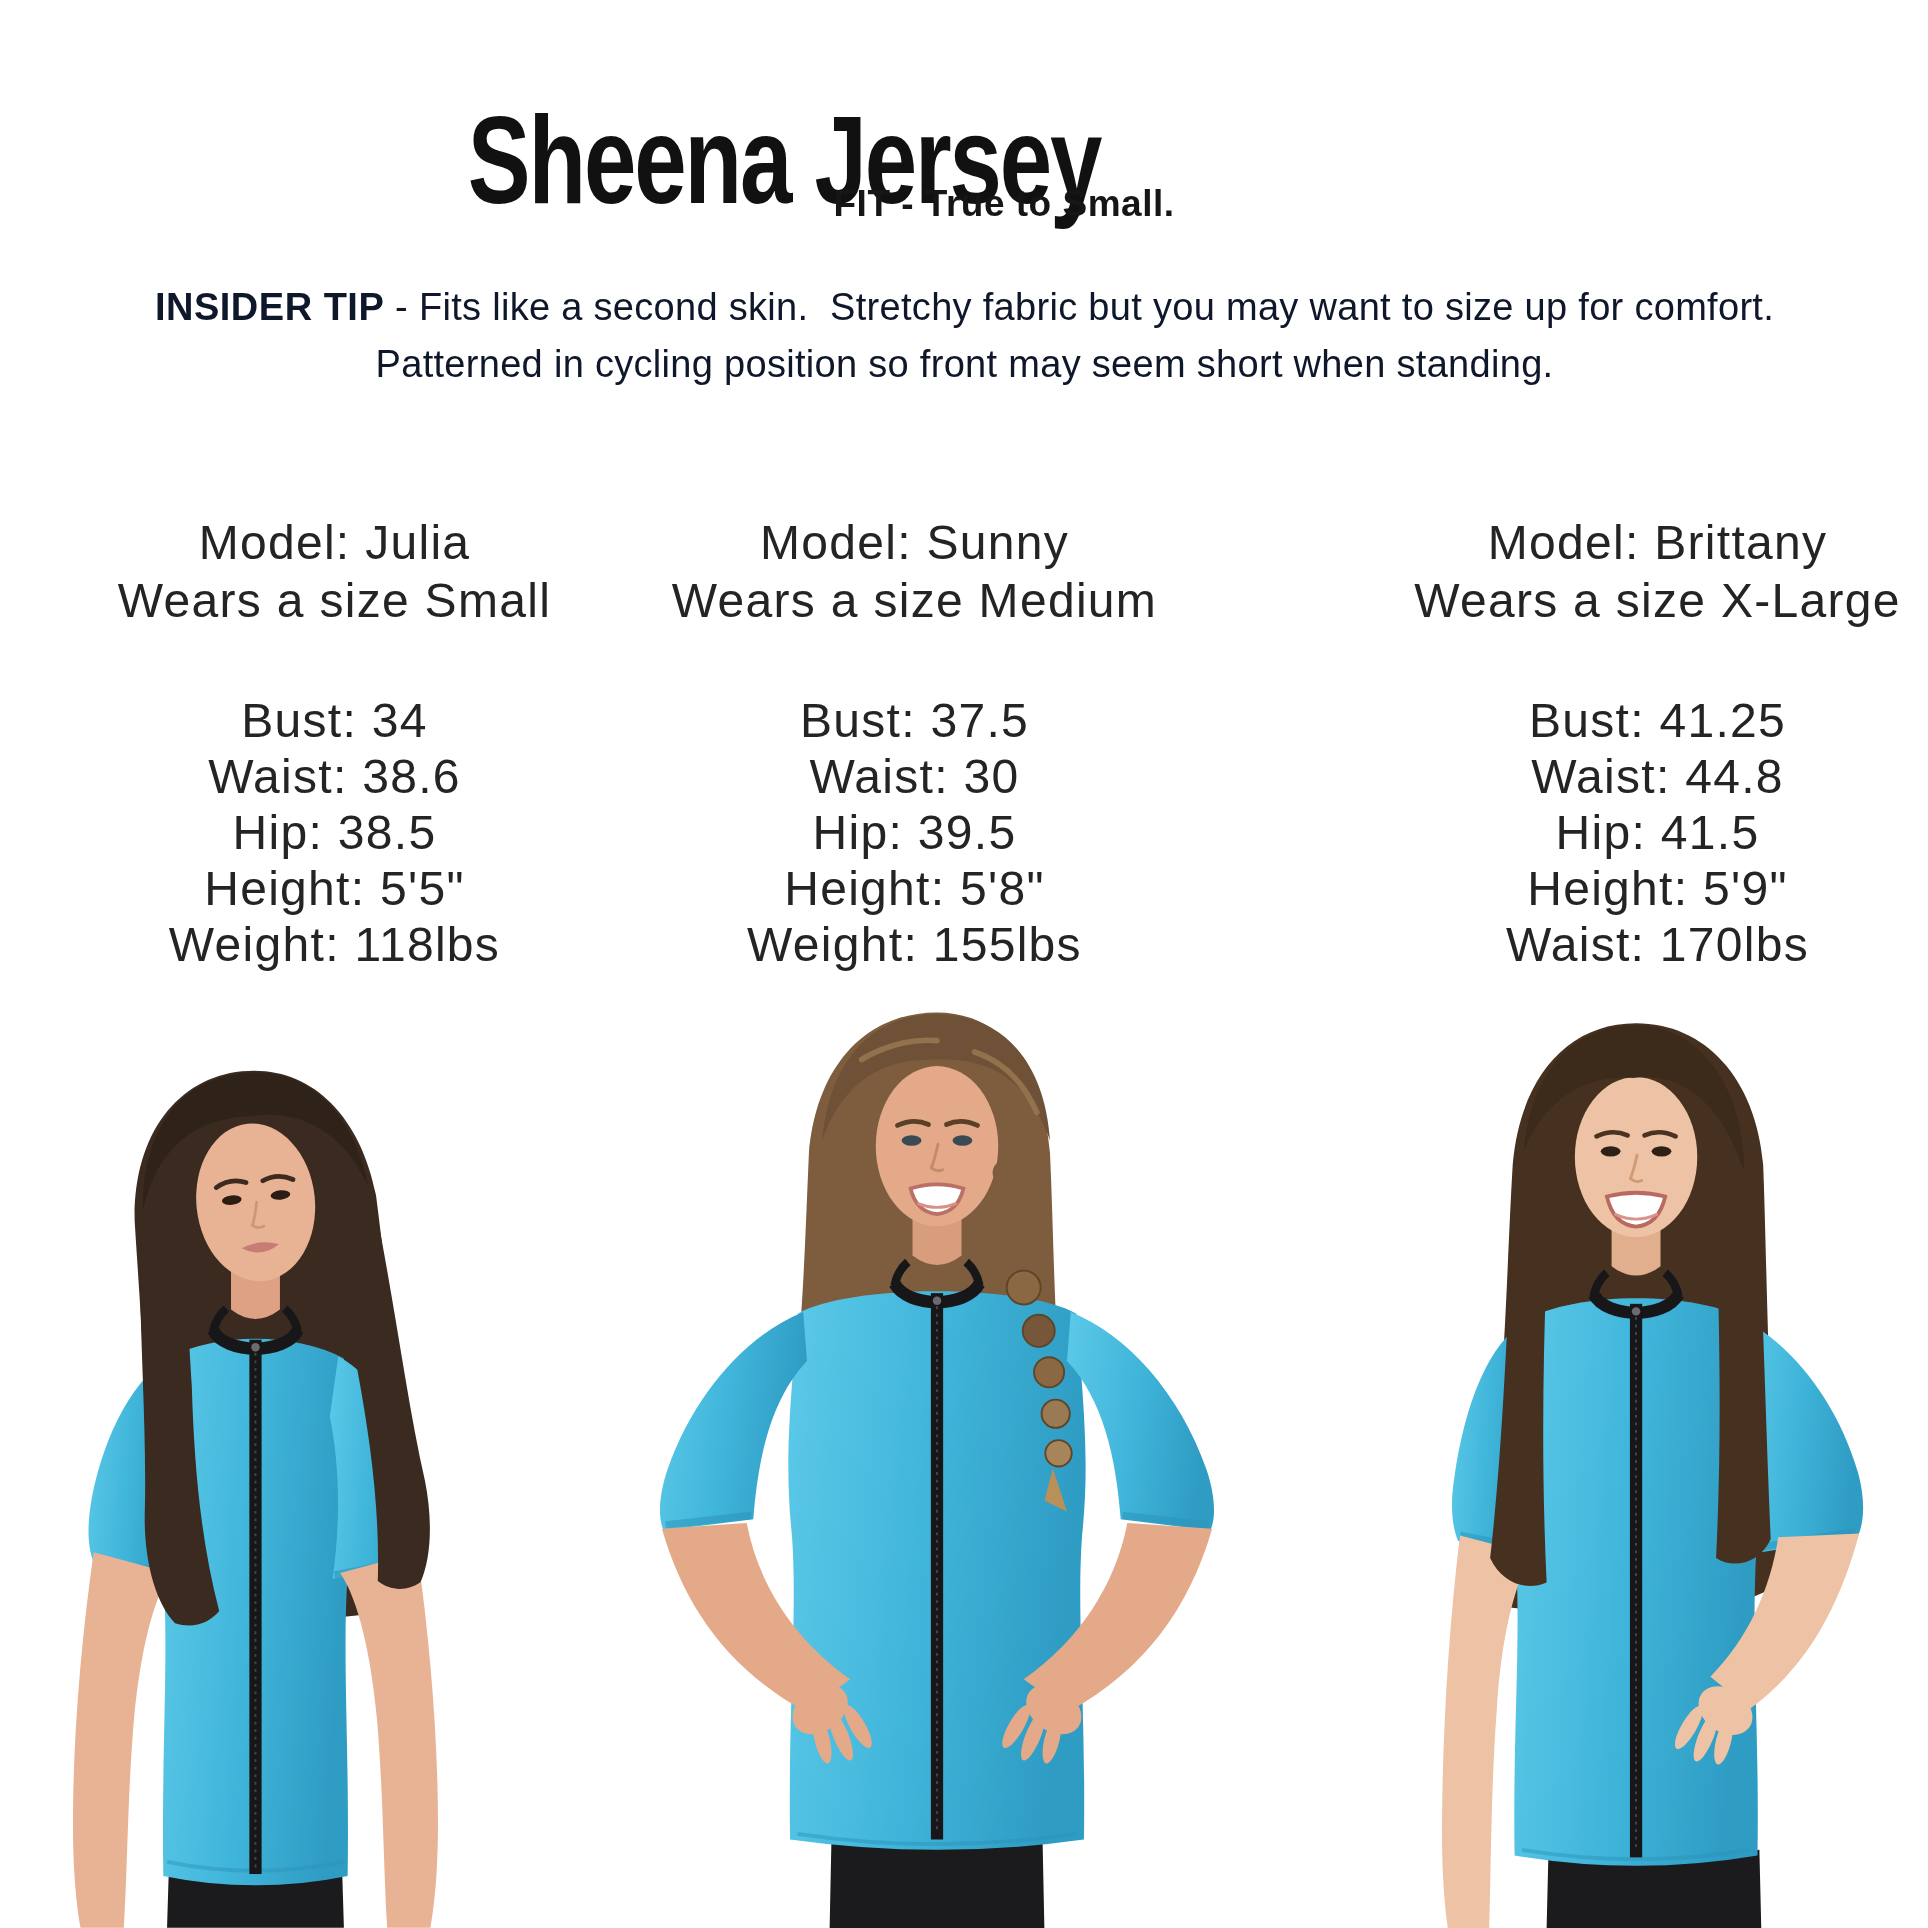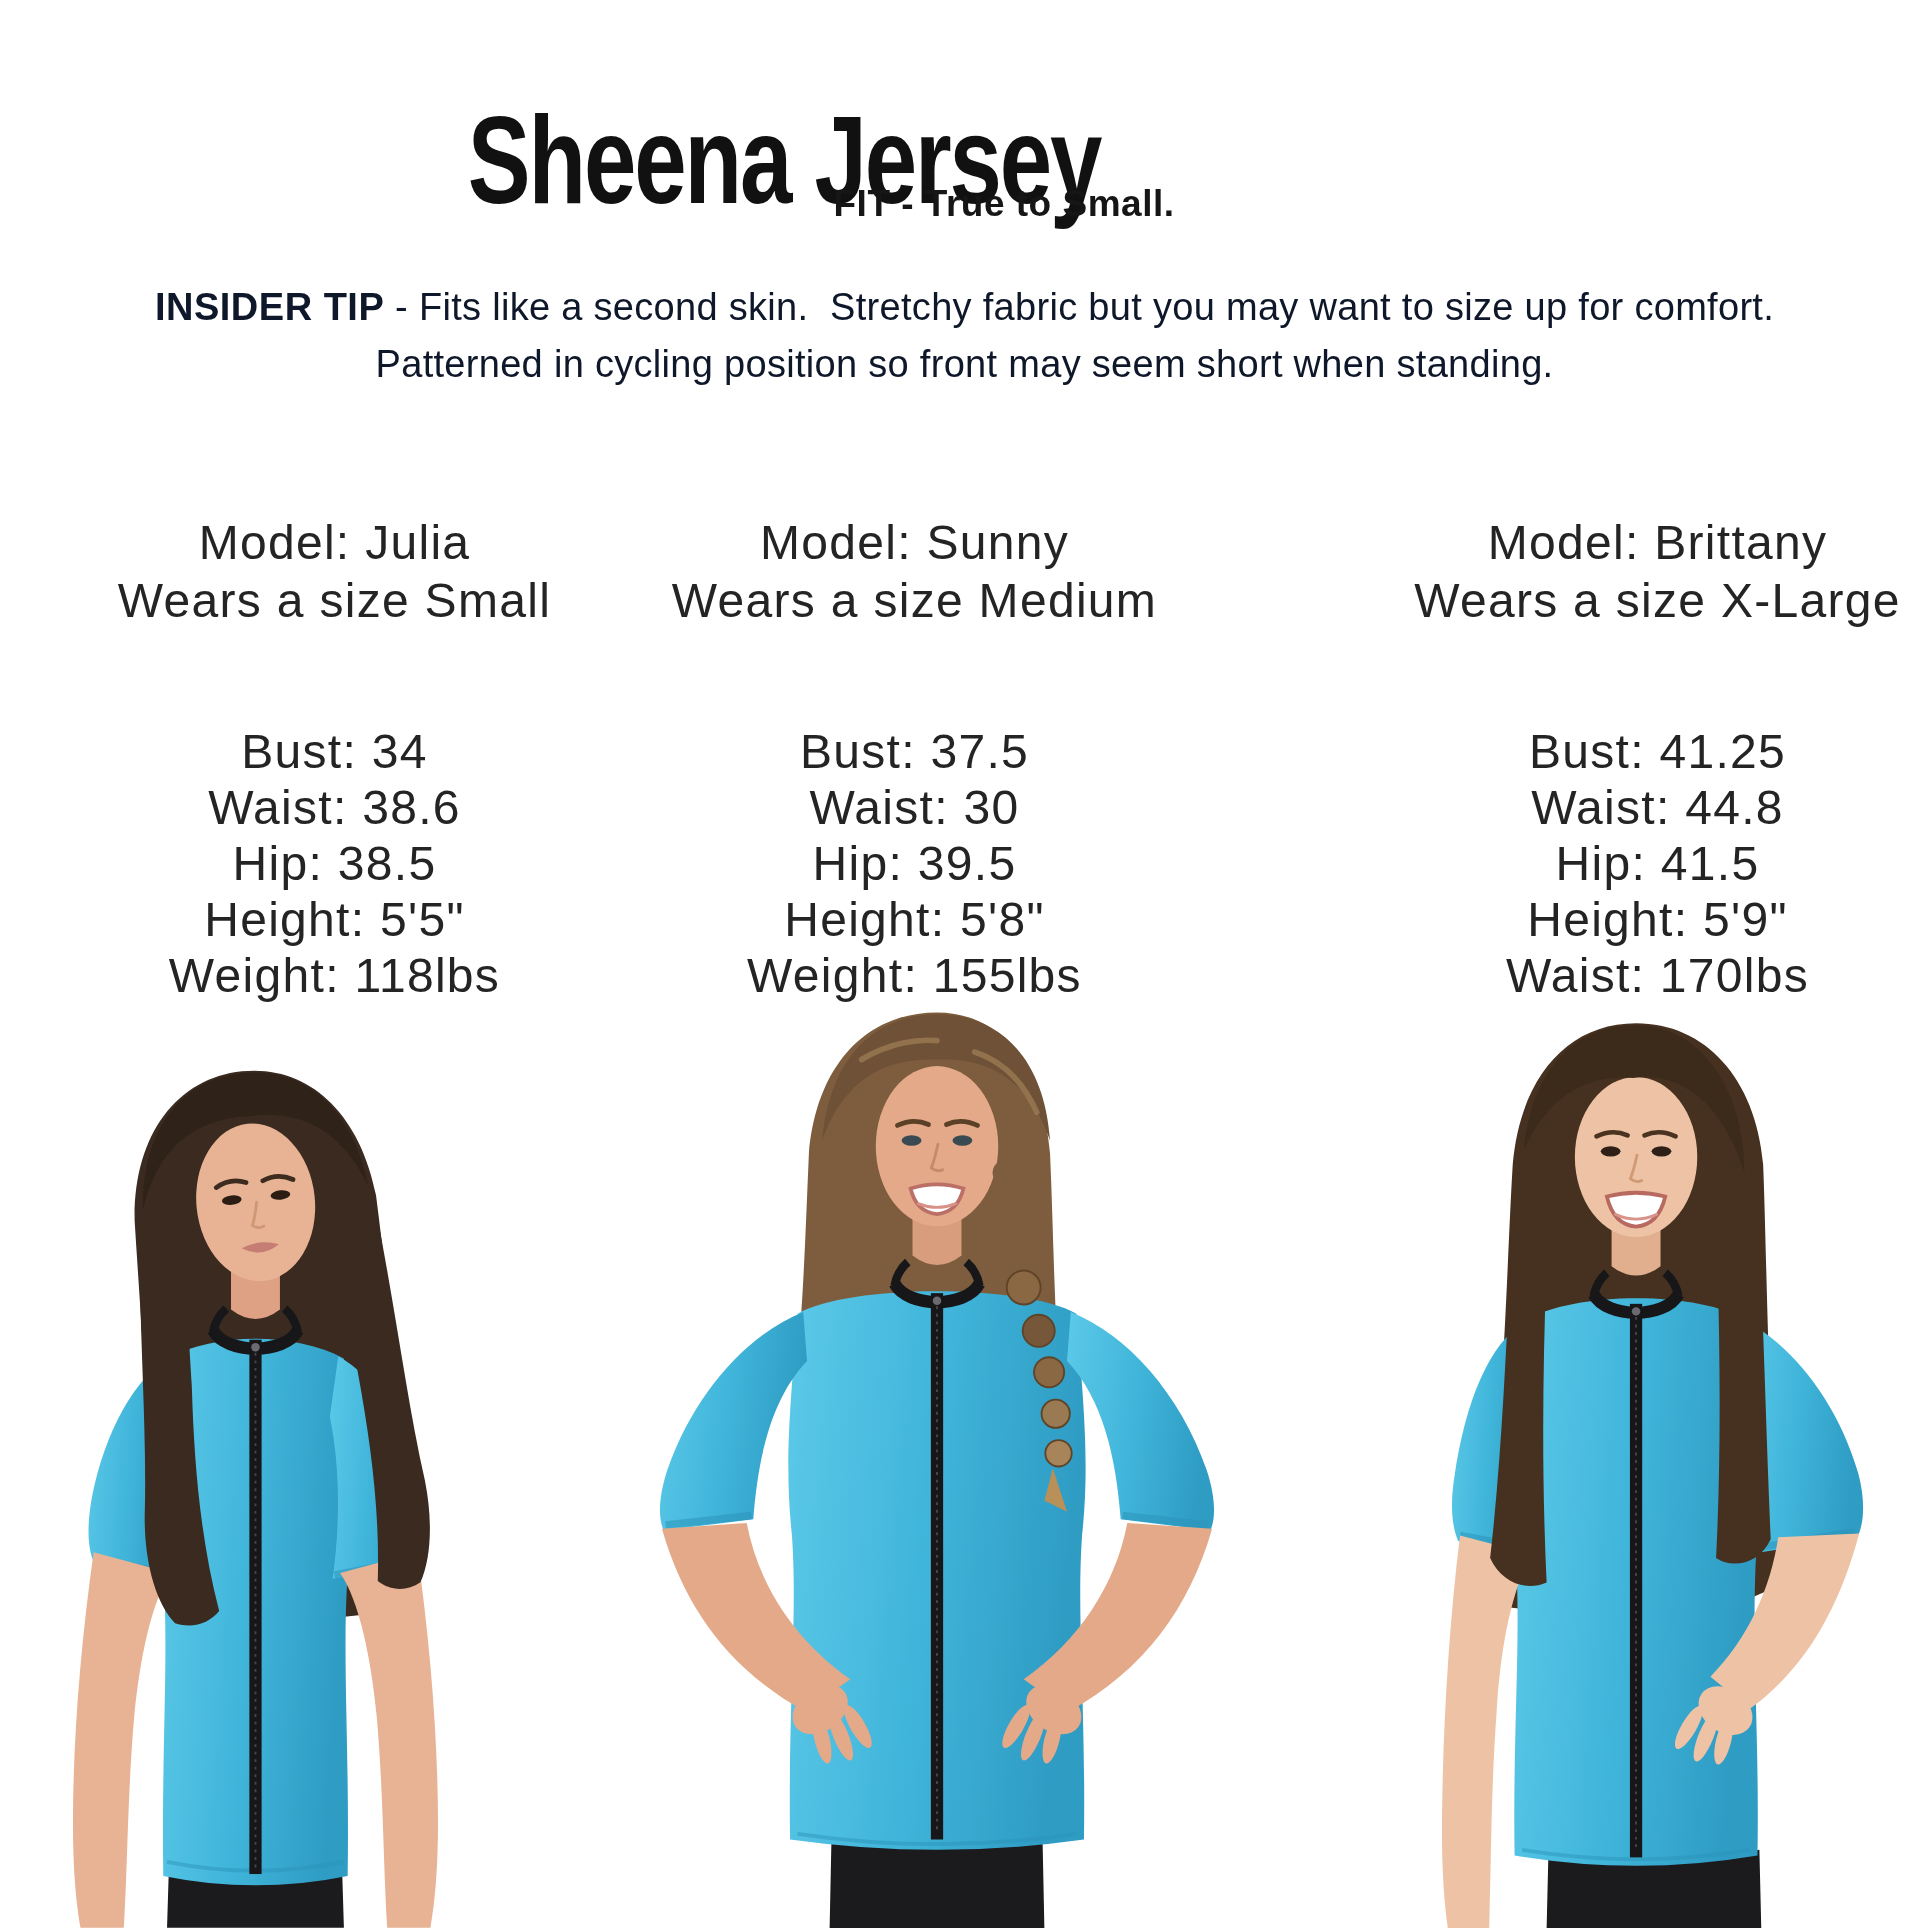--- a/index.html
+++ b/index.html
@@ -25,21 +25,21 @@
     font-size:38px;line-height:57px;letter-spacing:0.3px;color:#0f172a;
     white-space:pre-wrap;
   }
   .insider-tip b{font-weight:700;letter-spacing:0.5px;}
   
   .model-col{
     top:514px;width:527px;text-align:center;color:#242424;
     font-size:48px;font-weight:400;letter-spacing:1.3px;
   }
   .model-col .idline{line-height:58px;}
-  .model-col .stats{margin-top:94px;line-height:56px;}
+  .model-col .stats{margin-top:63px;line-height:56px;}
   .model-col .stats span{display:block;}
   #col-julia{left:71px;}
   #col-sunny{left:651px;}
   #col-brittany{left:1394px;}
   
   .photo{display:block;}
   #photo-julia{left:9.4px;top:1059px;}
   #photo-sunny{left:579px;top:1003px;}
   #photo-brittany{left:1345px;top:1012px;}
 </style>

